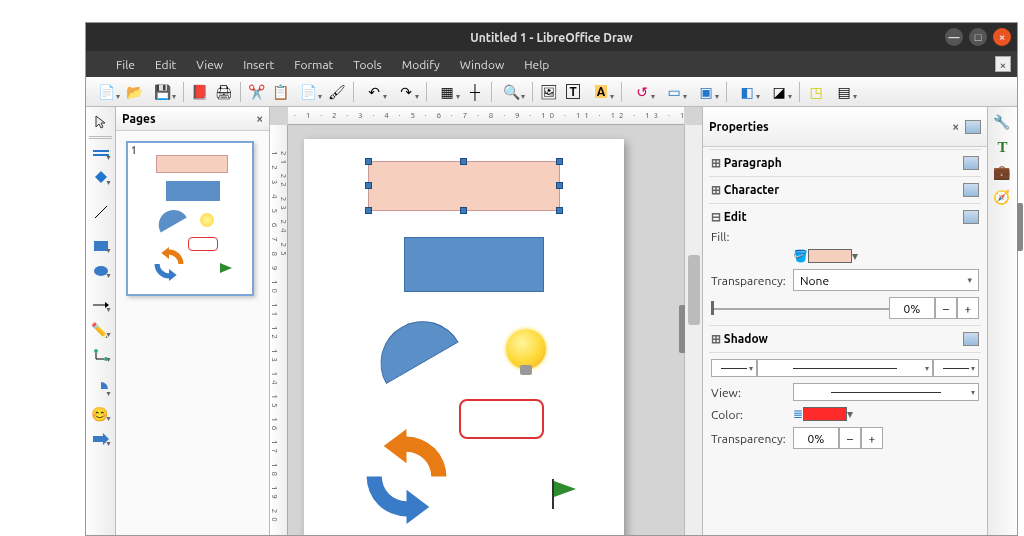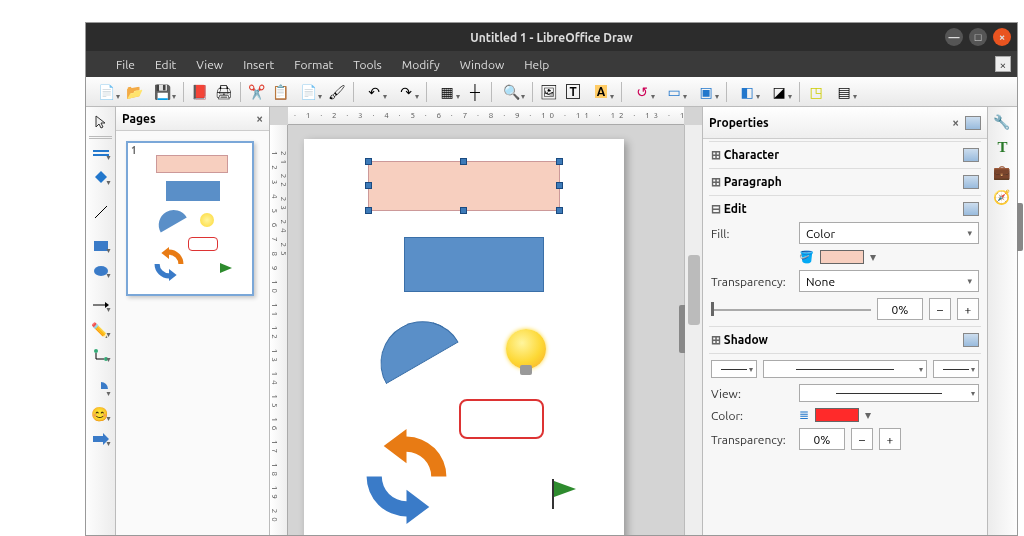--- a/index.html
+++ b/index.html
@@ -44,27 +44,27 @@
 .bluerect{position:absolute;top:98px;left:100px;width:140px;height:55px;background:#5a8fc8;border:1px solid #3a6fa8}
 .halfcirc{position:absolute;top:185px;left:66px;width:84px;height:42px;background:#5a8fc8;border:1px solid #3a6fa8;border-radius:84px 84px 0 0;transform:rotate(-30deg)}
 .bulb{position:absolute;top:190px;left:202px;width:40px;height:40px;background:radial-gradient(circle at 40% 35%,#fff59d,#fdd835 55%,#f9a825);border-radius:50%;box-shadow:0 0 4px #fdd835}
 .bulb::after{content:"";position:absolute;bottom:-6px;left:14px;width:12px;height:10px;background:#999;border-radius:2px}
 .rrect{position:absolute;top:260px;left:155px;width:85px;height:40px;background:#fff;border:2px solid #d33;border-radius:8px}
 .arrows{position:absolute;top:290px;left:55px;width:95px;height:95px}
 .flag{position:absolute;top:340px;left:248px;width:28px;height:30px}
 .flag::before{content:"";position:absolute;left:0;top:0;width:2px;height:30px;background:#333}
 .flag::after{content:"";position:absolute;left:2px;top:2px;border-left:22px solid #2e8b2e;border-top:8px solid transparent;border-bottom:8px solid transparent}
 .props{width:285px;background:#f7f7f7;border-left:1px solid #bbb;display:flex;flex-direction:column}
-.props-hd{height:32px;display:flex;align-items:center;justify-content:space-between;padding:0 6px;border-bottom:1px solid #ccc;background:linear-gradient(#fff,#eee);font-weight:bold}
+.props-hd{height:40px;display:flex;align-items:center;justify-content:space-between;padding:0 6px;border-bottom:1px solid #ccc;background:linear-gradient(#fff,#eee);font-weight:bold}
 .props-body{flex:1;overflow:auto;padding:2px 6px}
 .section{border-top:1px solid #ddd;padding:3px 0}
 .sect-hd{display:flex;align-items:center;justify-content:space-between;font-weight:bold;padding:3px 2px;cursor:pointer}
 .sect-hd .tg{width:10px;display:inline-block;color:#666}
 .mini{width:16px;height:14px;border:1px solid #888;background:linear-gradient(#cde,#9bd);cursor:pointer}
-.frow{display:flex;align-items:center;gap:6px;padding:3px 2px}
+.frow{display:flex;align-items:center;padding:3px 2px}
 .frow label{width:82px;color:#333}
 .sel{flex:1;height:22px;border:1px solid #aaa;background:#fff;display:flex;align-items:center;justify-content:space-between;padding:0 6px;cursor:pointer}
 .sel::after{content:"▾";color:#666;font-size:9px}
 .swatch{width:44px;height:14px;border:1px solid #666}
 .spin{width:46px;height:22px;border:1px solid #aaa;background:#fff;display:flex;align-items:center;justify-content:center}
 .btnpm{width:22px;height:22px;border:1px solid #aaa;background:#fff;display:flex;align-items:center;justify-content:center;cursor:pointer}
 .slider{flex:1;height:22px;position:relative}
 .slider::before{content:"";position:absolute;left:0;right:0;top:50%;height:2px;background:#aaa}
 .slider::after{content:"";position:absolute;left:0;top:4px;width:3px;height:14px;background:#666}
 .rpanel{width:30px;background:linear-gradient(90deg,#ececec,#fdfdfd);border-left:1px solid #bbb;display:flex;flex-direction:column;align-items:center;padding-top:4px;gap:3px}
@@ -270,40 +270,37 @@
       <div class="props-hd">
         <span>Properties</span>
         <div style="display:flex;gap:6px">
           <span class="cx" style="cursor:pointer;color:#666">×</span>
           <span class="mini"></span>
         </div>
       </div>
       <div class="props-body">
         <div class="section">
           <div class="sect-hd">
-              <span><span class="tg">⊞</span> <span>Character</span></span>
+              <span><span class="tg">⊞</span> <span>Paragraph</span></span>
               <span class="mini"></span>
             </div>
         </div>
         <div class="section">
           <div class="sect-hd">
-              <span><span class="tg">⊞</span> <span>Paragraph</span></span>
+              <span><span class="tg">⊞</span> <span>Character</span></span>
               <span class="mini"></span>
             </div>
         </div>
         <div class="section">
           <div class="sect-hd">
               <span><span class="tg">⊟</span> <span>Edit</span></span>
               <span class="mini"></span>
             </div>
           <div class="frow">
             <label>Fill:</label>
-            <div class="sel">
-                <span>Color</span>
-              </div>
           </div>
           <div class="frow">
             <label></label>
             <span style="color:#27c">🪣</span>
             <div class="swatch" style="background:#f7cfbf"></div>
             <span style="color:#666;cursor:pointer">▾</span>
           </div>
           <div class="frow">
             <label>Transparency:</label>
             <div class="sel">

